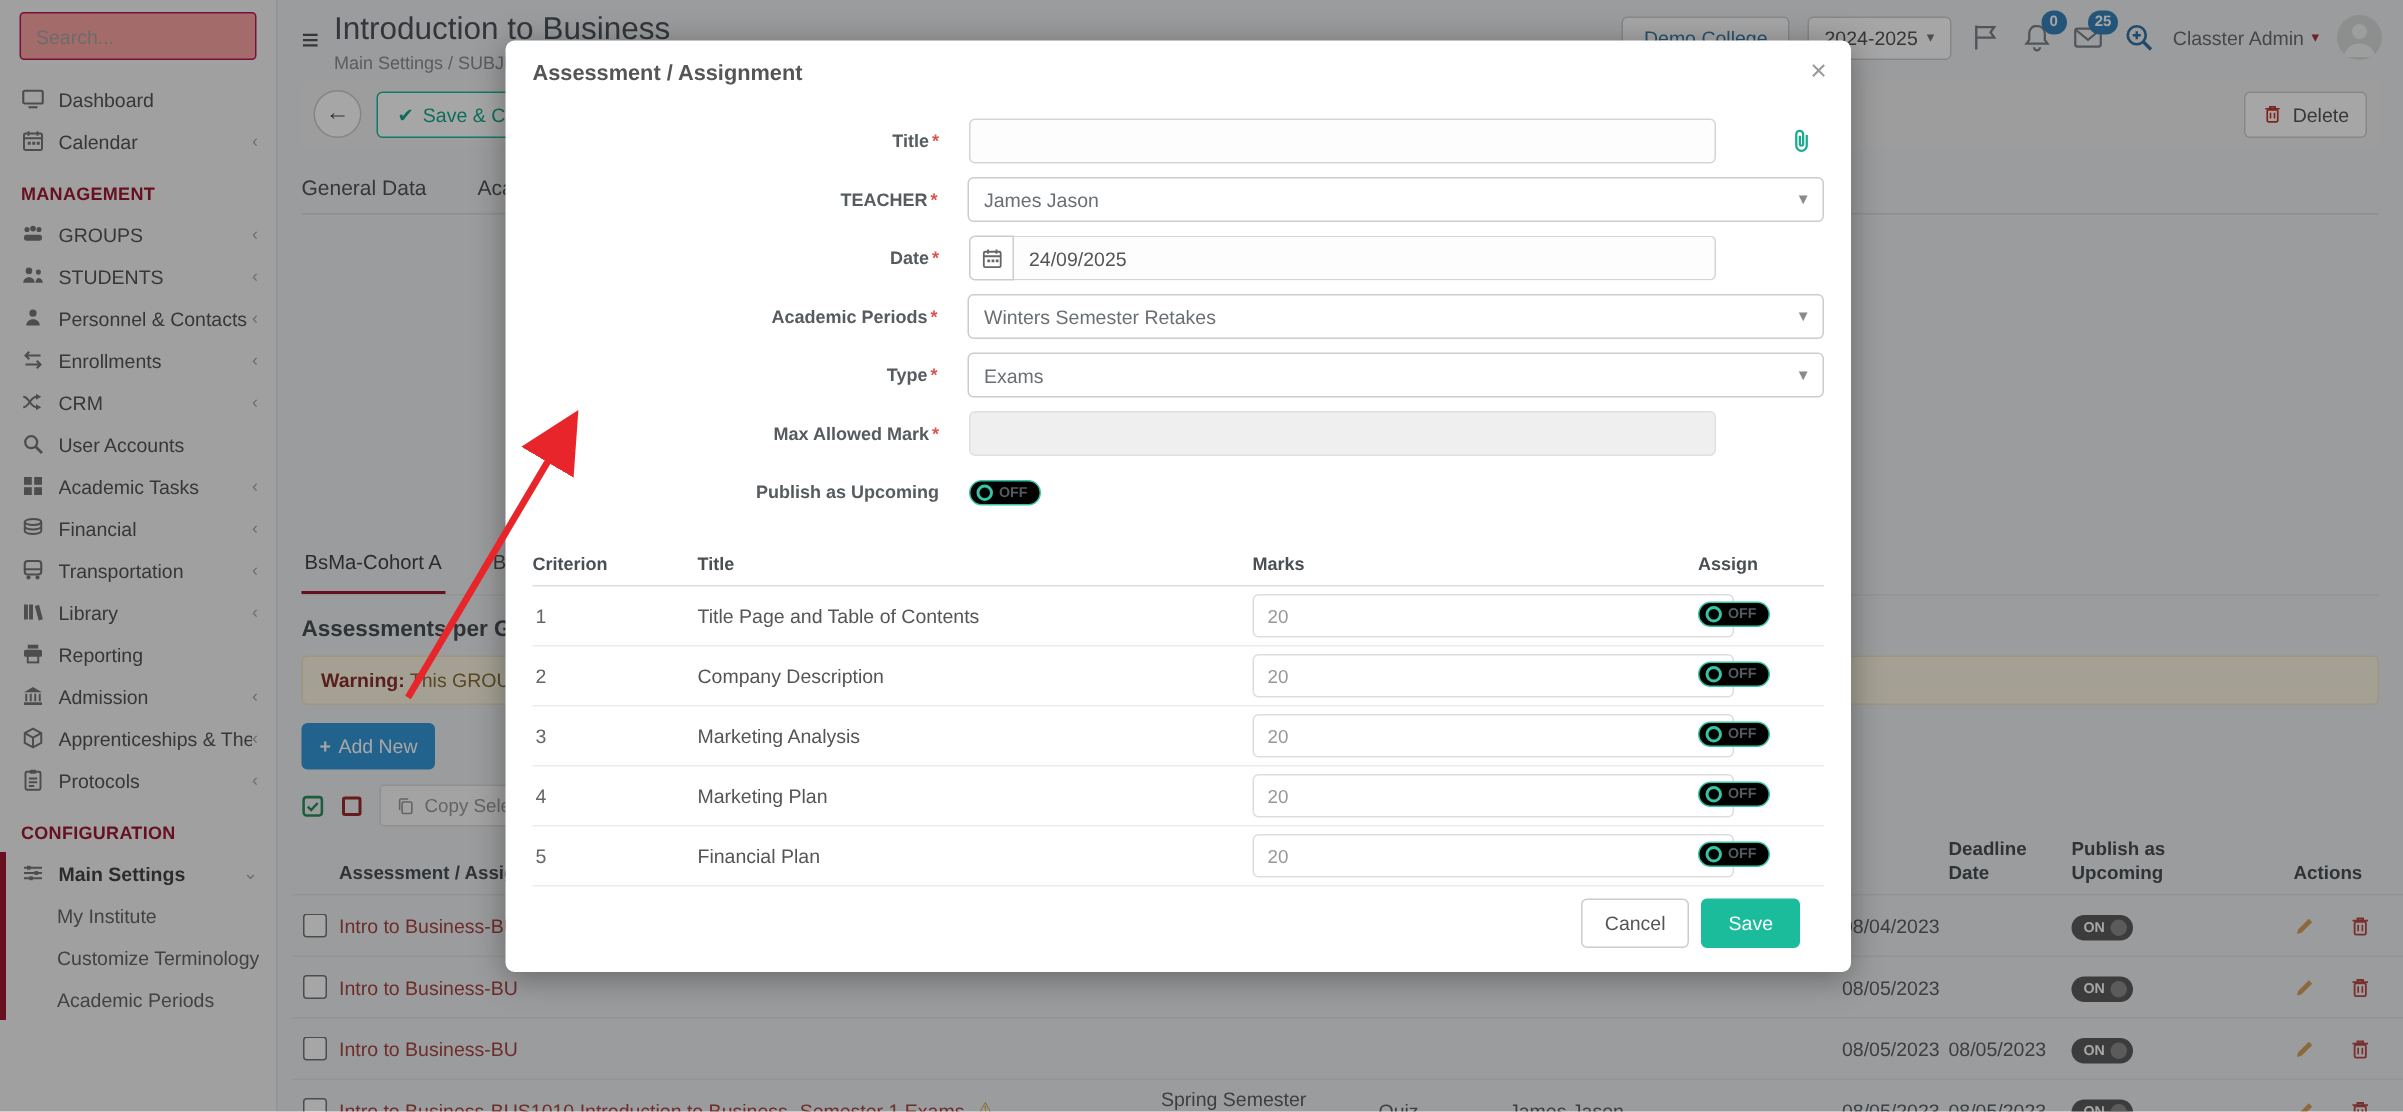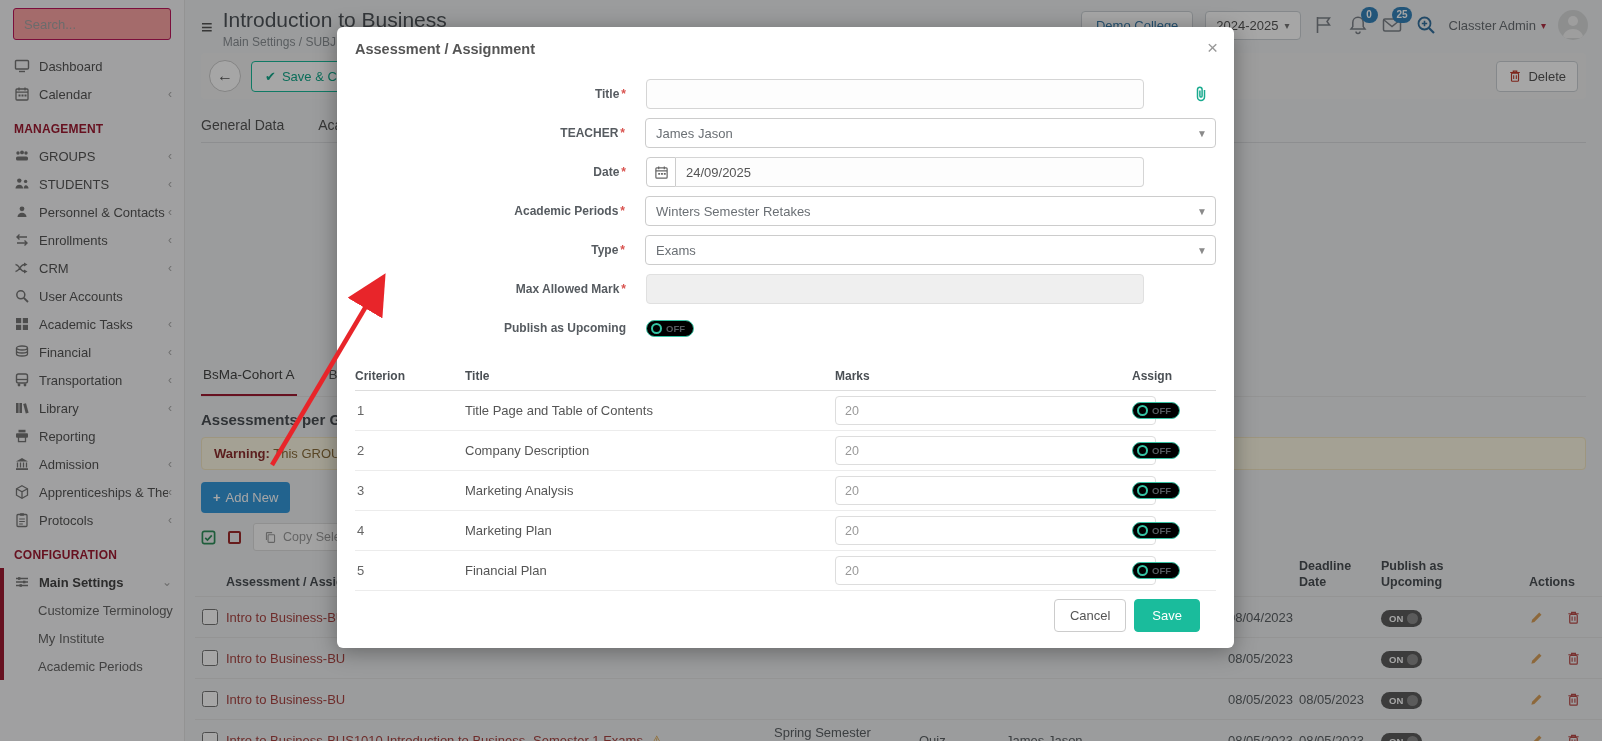--- a/index.html
+++ b/index.html
@@ -362,22 +362,22 @@
         </div>
       <div class="nav-section">CONFIGURATION</div>
       <div class="config-block">
         <div class="nav-item">
           <svg class="ni">
               <use href="#ic-sliders"></use>
             </svg>
           <span class="lbl" style="font-weight:bold;color:#444">Main Settings</span>
           <span class="chev">⌄</span>
         </div>
+        <div class="nav-sub">My Institute</div>
         <div class="nav-sub">Customize Terminology</div>
-        <div class="nav-sub">My Institute</div>
         <div class="nav-sub">Academic Periods</div>
       </div>
     </nav>
   </aside>
 
   <main class="main">
     <div class="top-right">
       <button class="college-btn">Demo College</button>
       <div class="year-select">
         <span>2024-2025</span>

